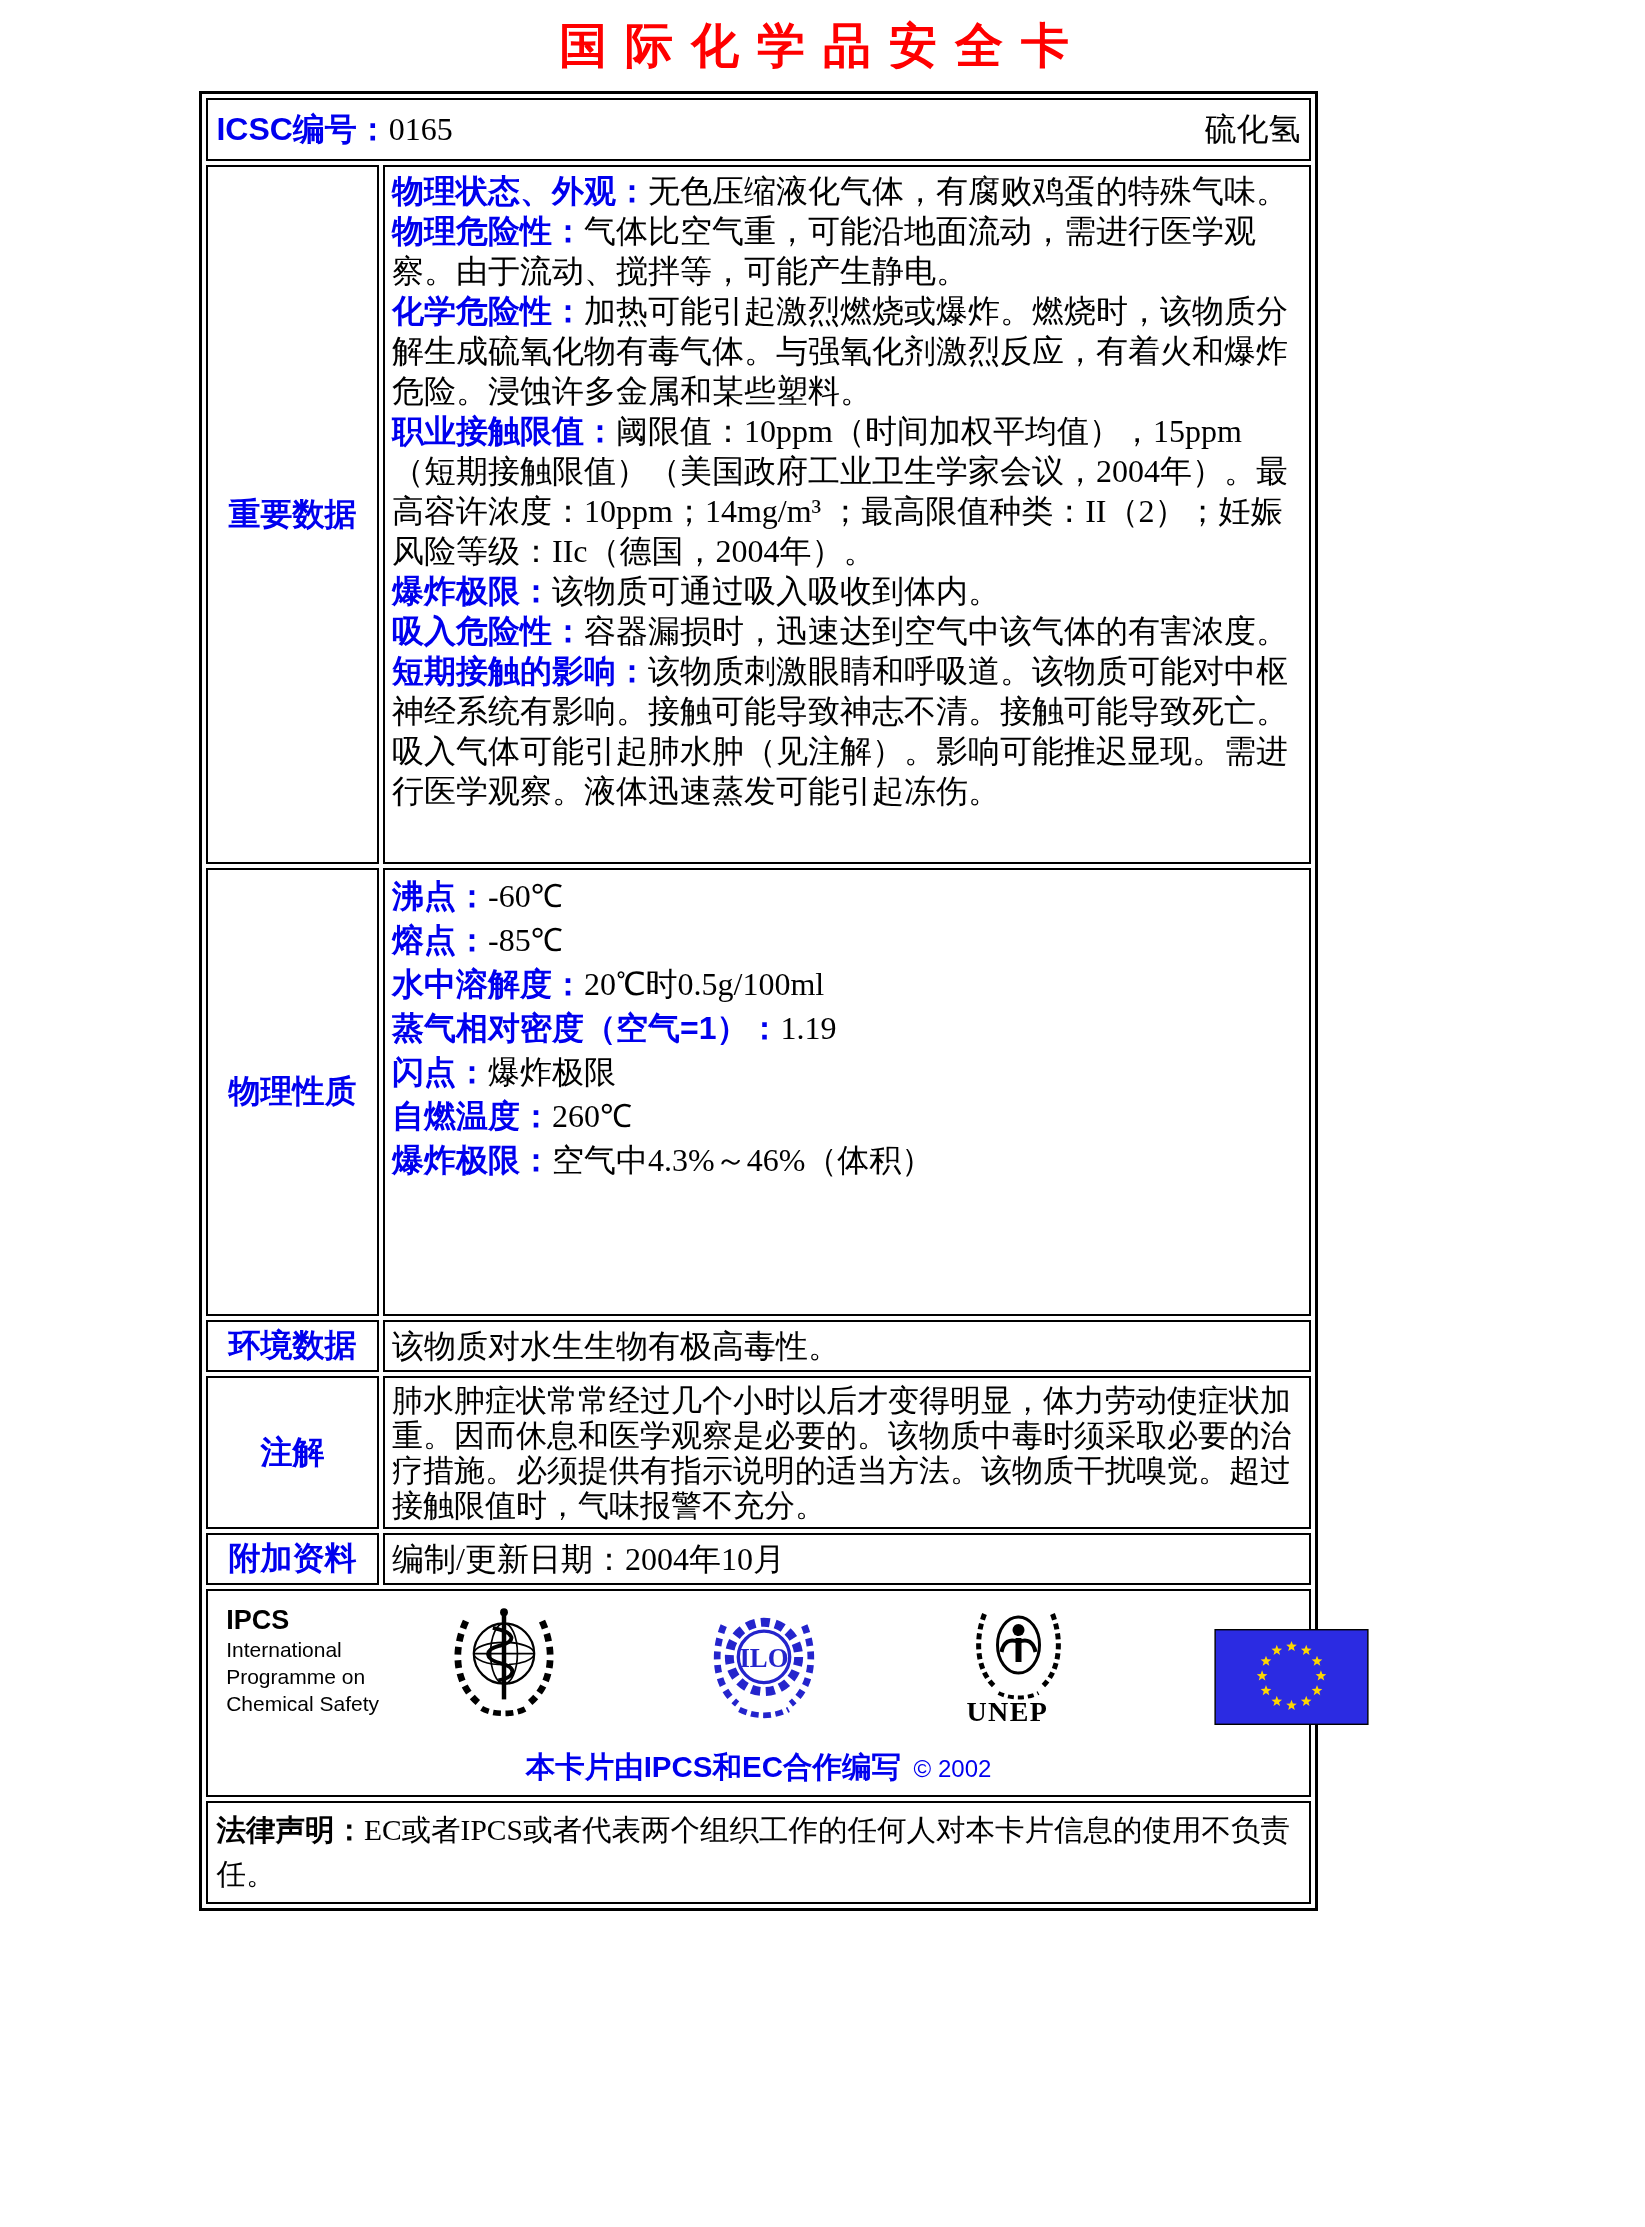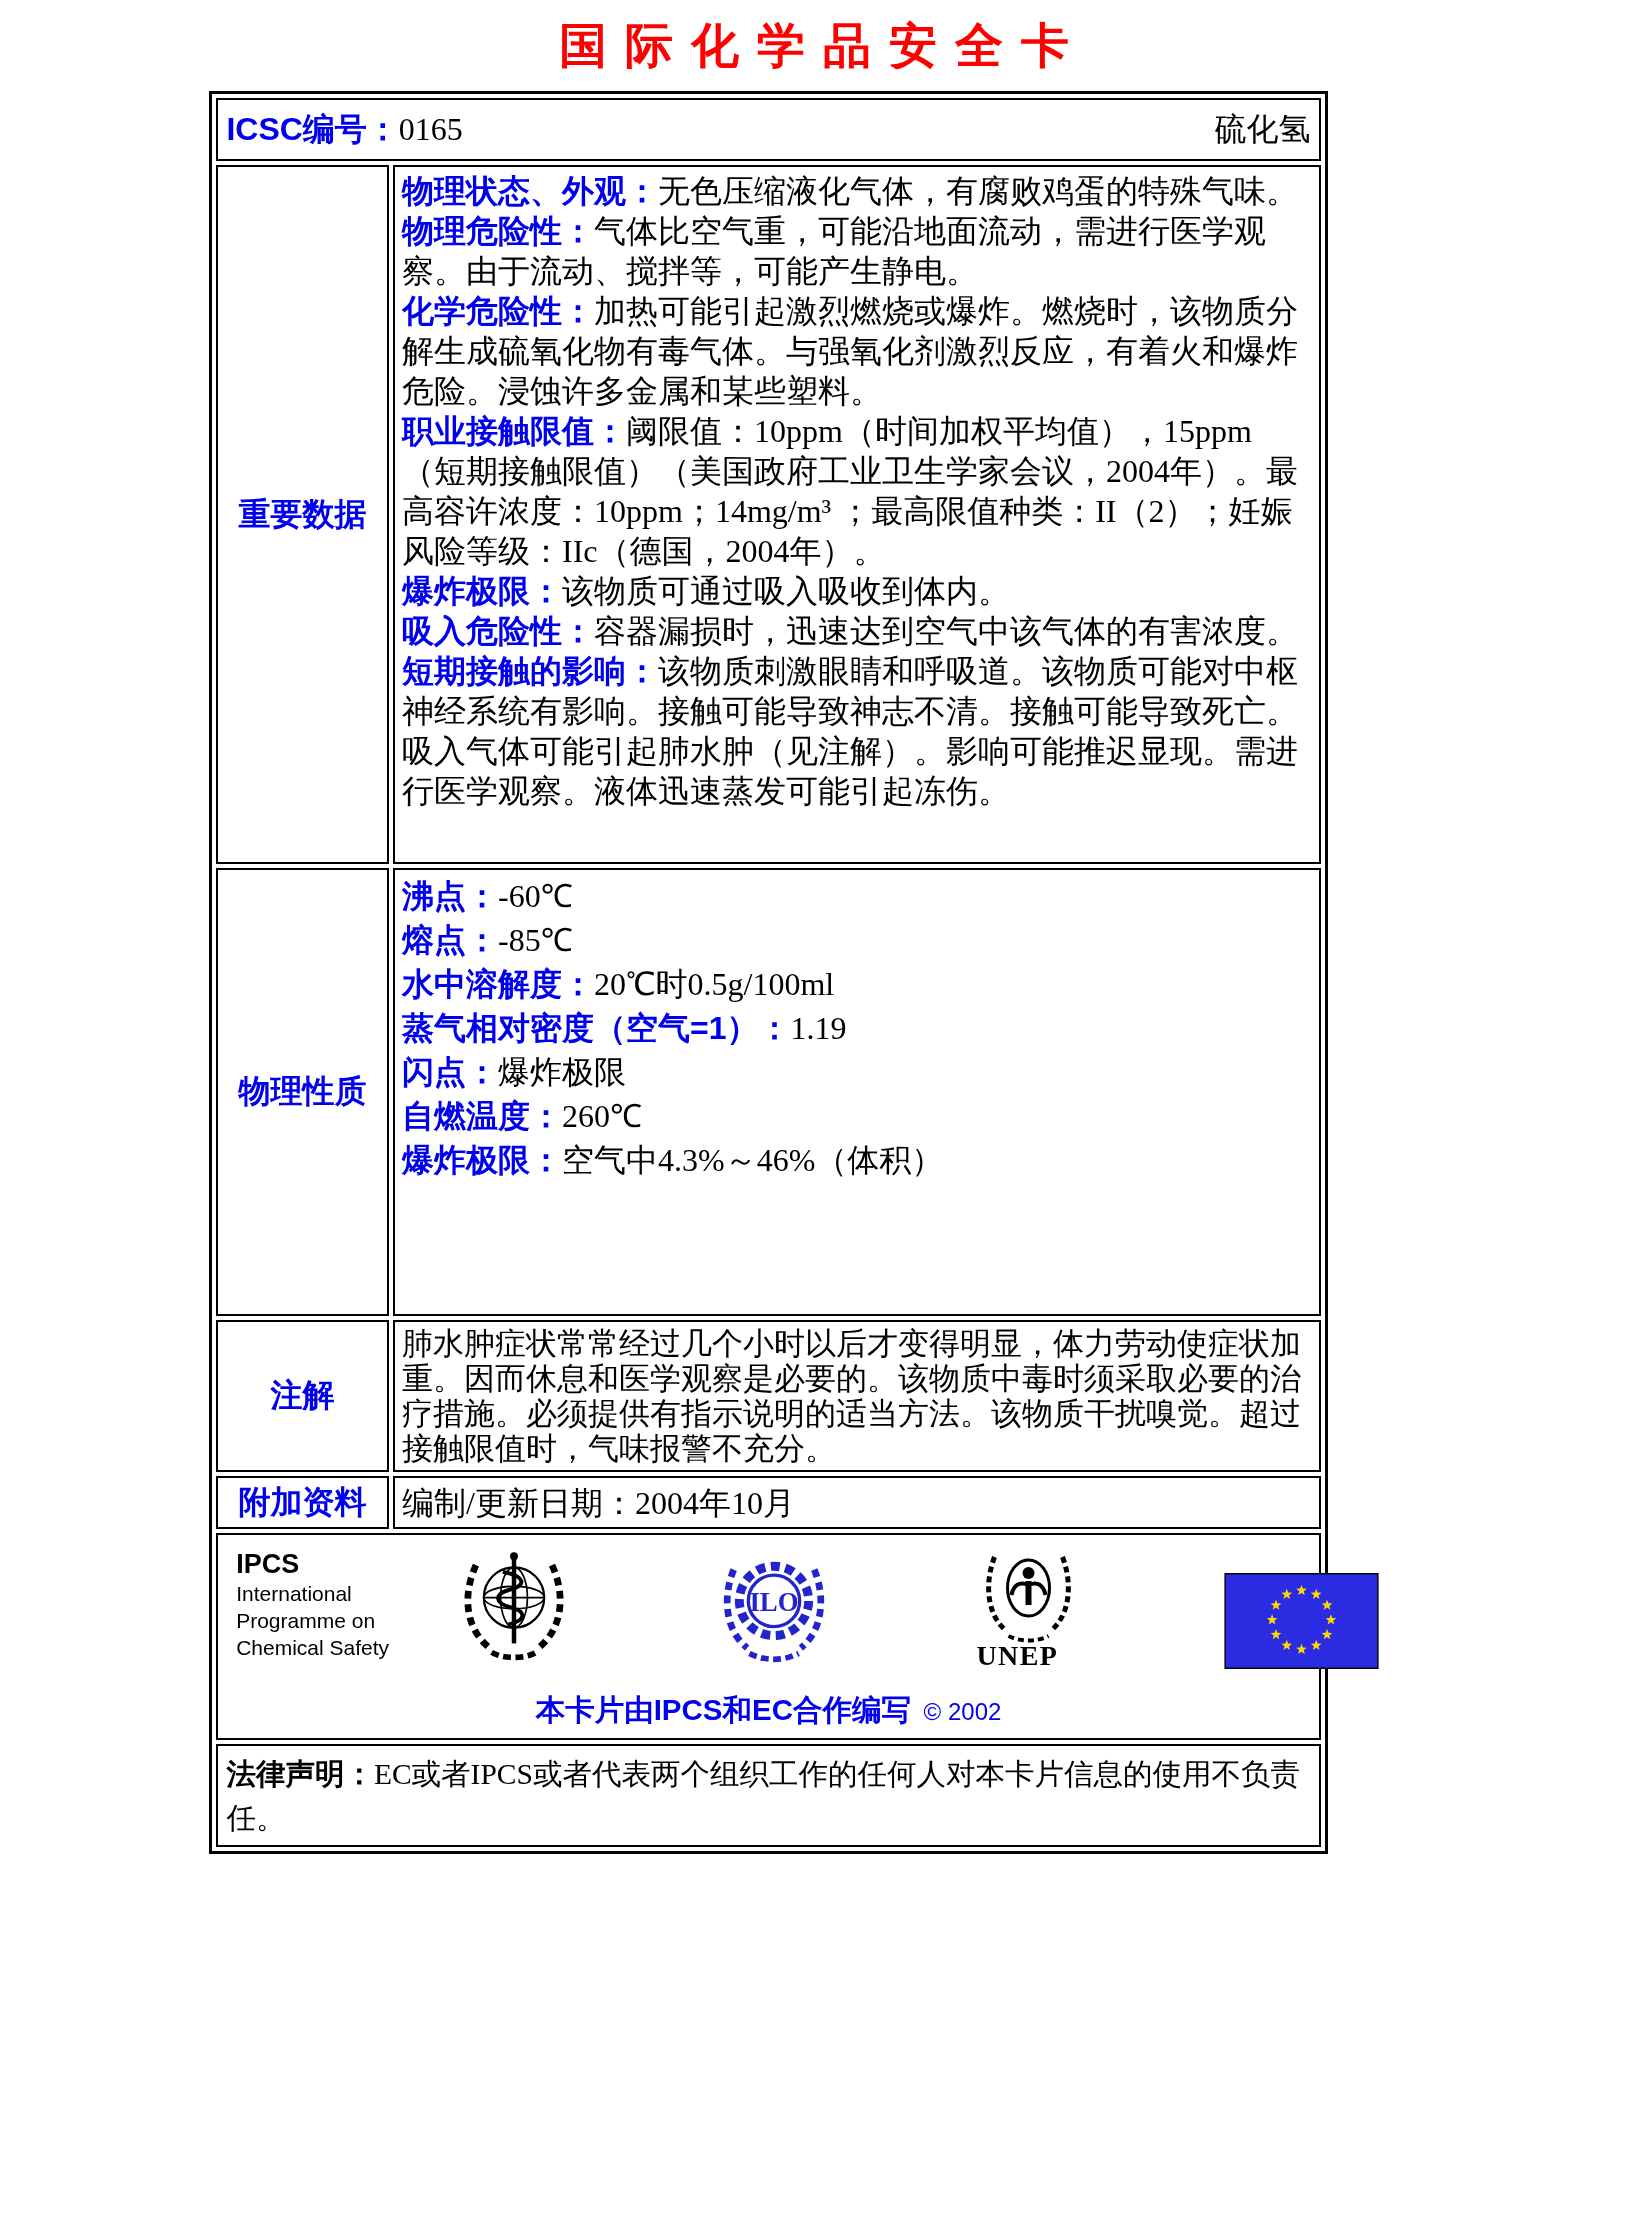--- a/index.html
+++ b/index.html
@@ -8,21 +8,21 @@
     width:1646px; height:2227px; position:relative;
     font-family:"Liberation Serif", serif; color:#000;
   }
   .title {
     text-align:center; padding-top:14px;
     font-family:"Liberation Sans", sans-serif;
     font-size:48px; font-weight:bold; letter-spacing:18px;
     color:var(--title-red,#ff0000);
   }
   table.card {
-    position:absolute; left:209px; top:91px; width:1119px;
+    position:absolute; left:199px; top:91px; width:1119px;
     border:3.5px solid #000; border-spacing:4.2px; border-collapse:separate;
     table-layout:fixed; background:#fff;
   }
   td { border:2.1px solid #000; background:#fff; vertical-align:top; }
   td.side {
     text-align:center; vertical-align:middle;
     font-family:"Liberation Sans", sans-serif; font-weight:bold;
     color:var(--label-blue,#0000ee); font-size:32px;
   }
   td.content { padding:4.2px 7px; font-size:32px; line-height:40px; }
@@ -116,20 +116,26 @@
         <p class="item"><span class="lbl">蒸气相对密度（空气=1）：</span><span>1.19</span></p>
 
         <p class="item"><span class="lbl">闪点：</span><span>爆炸极限</span></p>
 
         <p class="item"><span class="lbl">自燃温度：</span><span>260℃</span></p>
 
         <p class="item"><span class="lbl">爆炸极限：</span><span>空气中4.3%～46%（体积）</span></p>
       </td>
   </tr>
 
+  <tr>
+    <td class="side" style="height:46px">环境数据</td>
+    <td class="content">
+      <p class="item">该物质对水生生物有极高毒性。</p>
+    </td>
+  </tr>
 
   <tr>
     <td class="side" style="height:141px">注解</td>
     <td class="content">
       <p class="item notes-text">肺水肿症状常常经过几个小时以后才变得明显，体力劳动使症状加重。因而休息和医学观察是必要的。该物质中毒时须采取必要的治疗措施。必须提供有指示说明的适当方法。该物质干扰嗅觉。超过接触限值时，气味报警不充分。</p>
     </td>
   </tr>
 
   <tr>
     <td class="side" style="height:46px">附加资料</td>

